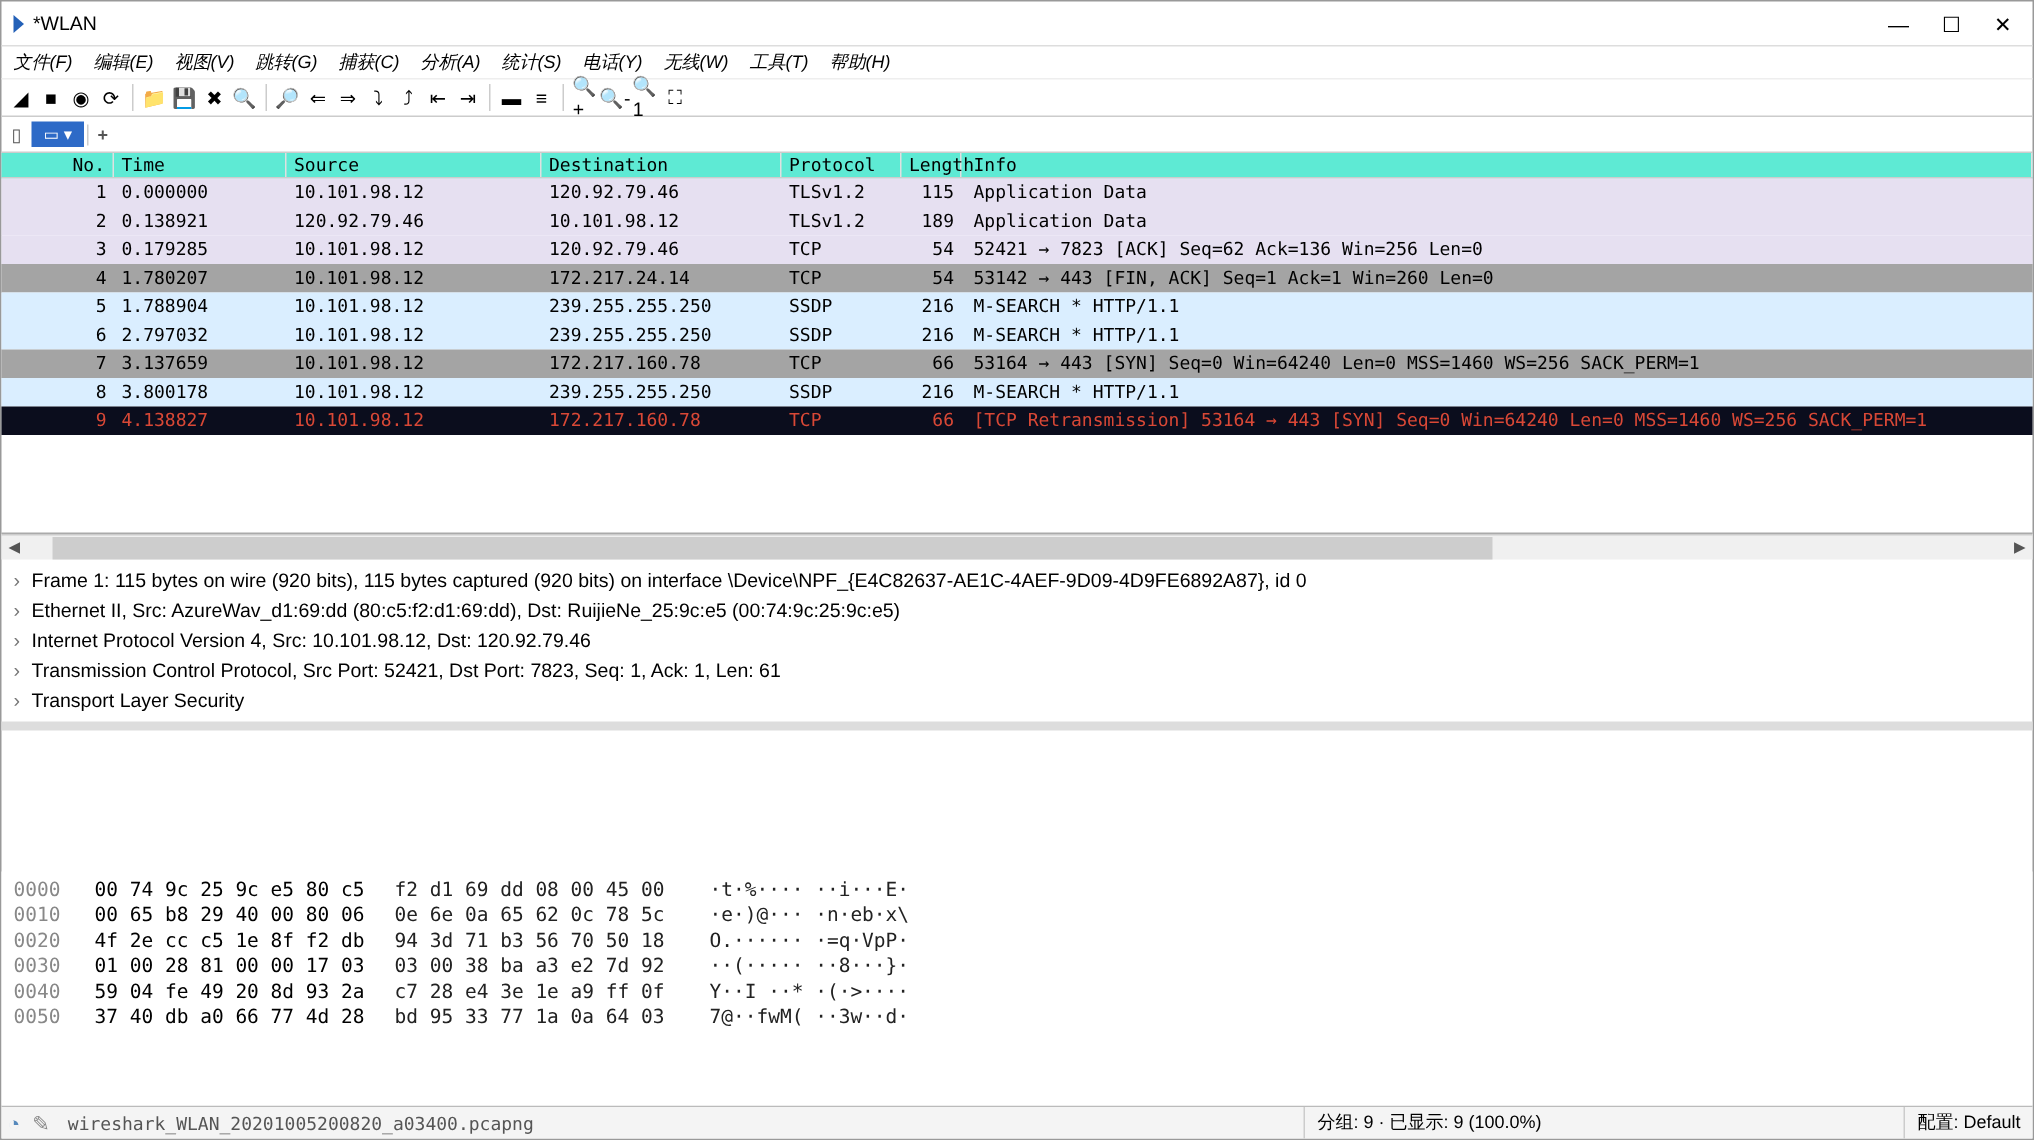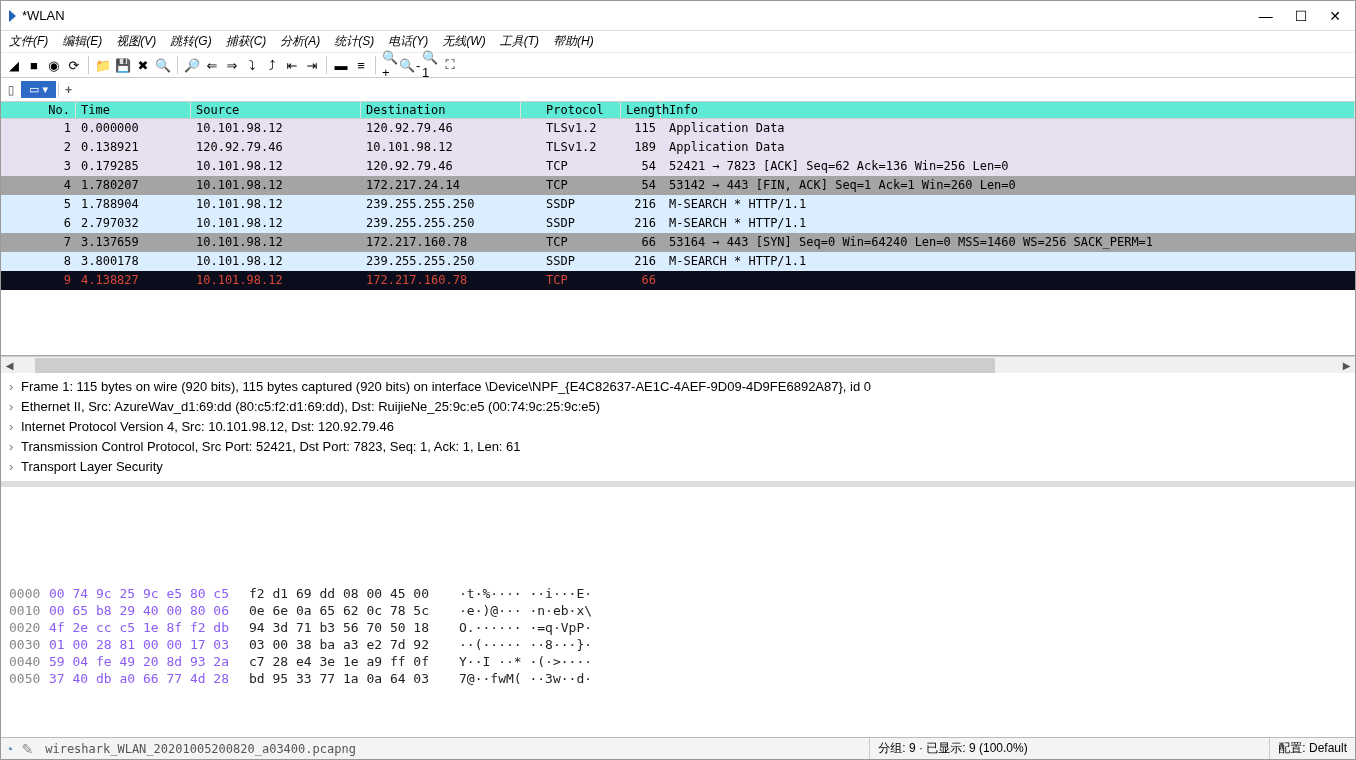--- a/index.html
+++ b/index.html
@@ -23,37 +23,37 @@
 .packets { border-bottom: 1px solid #aaa; }
 .phead { display: flex; background: #5eead4; border-bottom: 1px solid #ccc; font-family: Consolas, monospace; font-size: 12px; }
 .phead .col { padding: 1px 5px; border-right: 1px solid #e0e0e0; }
 .plist { font-family: Consolas, monospace; font-size: 12px; white-space: nowrap; }
 .prow { display: flex; padding: 0; cursor: pointer; line-height: 19px; }
 .prow .col { padding: 0 5px; overflow: hidden; }
 .c-no { width: 75px; text-align: right; }
 .c-time { width: 115px; }
 .c-src { width: 170px; }
 .c-dst { width: 160px; }
-.c-proto { width: 80px; margin-left: 20px; }
+.c-proto { width: 80px; }
 .c-len { width: 40px; text-align: right; }
 .c-info { flex: 1; padding-left: 8px !important; }
 .row-tls { background: #e6e0f1; }
 .row-ssdp { background: #daeeff; }
 .row-selected { background: #a4a4a4; }
 .row-syn { background: #a4a4a4; }
 .row-retx { background: #0b0d1d; color: #d94836; }
 .hscroll { height: 17px; background: #f0f0f0; border-top: 1px solid #ccc; display: flex; align-items: center; }
 .hscroll .thumb { width: 960px; height: 15px; background: #cdcdcd; margin-left: 17px; }
 .hscroll .ar { width: 17px; text-align: center; color: #555; font-size: 10px; }
 .details { flex: 0 0 auto; padding: 4px 8px; font-family: Liberation Sans, sans-serif; font-size: 13px; border-bottom: 6px solid #ddd; overflow: auto; line-height: 20px; }
 .details .line .arw { display: inline-block; width: 12px; color: #777; }
 .bytes { flex: 1; padding: 4px 8px; font-family: Consolas, monospace; font-size: 13px; overflow: auto; line-height: 17px; color: #888; background: #fff; position: relative; }
 .bytes .bline { display: flex; }
 .bytes .offset { width: 40px; }
-.bytes .hex1 { width: 200px; color: #8b5cf6; }
+.bytes .hex1 { width: 200px; color: #000000; margin-left: 14px; }
 .bytes .hex2 { width: 210px; color: #222; }
 .bytes .ascii { color: #222; }
 .statusbar { height: 22px; border-top: 1px solid #bbb; display: flex; align-items: center; font-size: 12px; background: #f4f4f4; }
 .statusbar .sbsec { padding: 0 8px; border-right: 1px solid #ccc; height: 100%; display: flex; align-items: center; }
 .statusbar .sbicon { color: #58b; padding: 0 4px; font-size: 14px; }
 .statusbar .file { flex: 1; font-family: Consolas, monospace; color: #555; }
 .packets-wrap { position: relative; }
 .spacer1 { height: 65px; }
 .detail-space { height: 94px; }
 </style>
@@ -203,20 +203,21 @@
             <div class="col c-len">216</div>
             <div class="col c-info">M-SEARCH * HTTP/1.1</div>
           </div>
           <div class="prow row-retx">
             <div class="col c-no">9</div>
             <div class="col c-time">4.138827</div>
             <div class="col c-src">10.101.98.12</div>
             <div class="col c-dst">172.217.160.78</div>
             <div class="col c-proto">TCP</div>
             <div class="col c-len">66</div>
+            <div class="col c-info">[TCP Retransmission] 53164 → 443 [SYN] Seq=0 Win=64240 Len=0 MSS=1460 WS=256 SACK_PERM=1</div>
           </div>
         </div>
       <div class="spacer1"></div>
     </div>
     <div class="hscroll">
       <span class="ar">◀</span>
         <div class="thumb"></div>
         <div style="flex:1"></div>
         <span class="ar">▶</span>
     </div>

